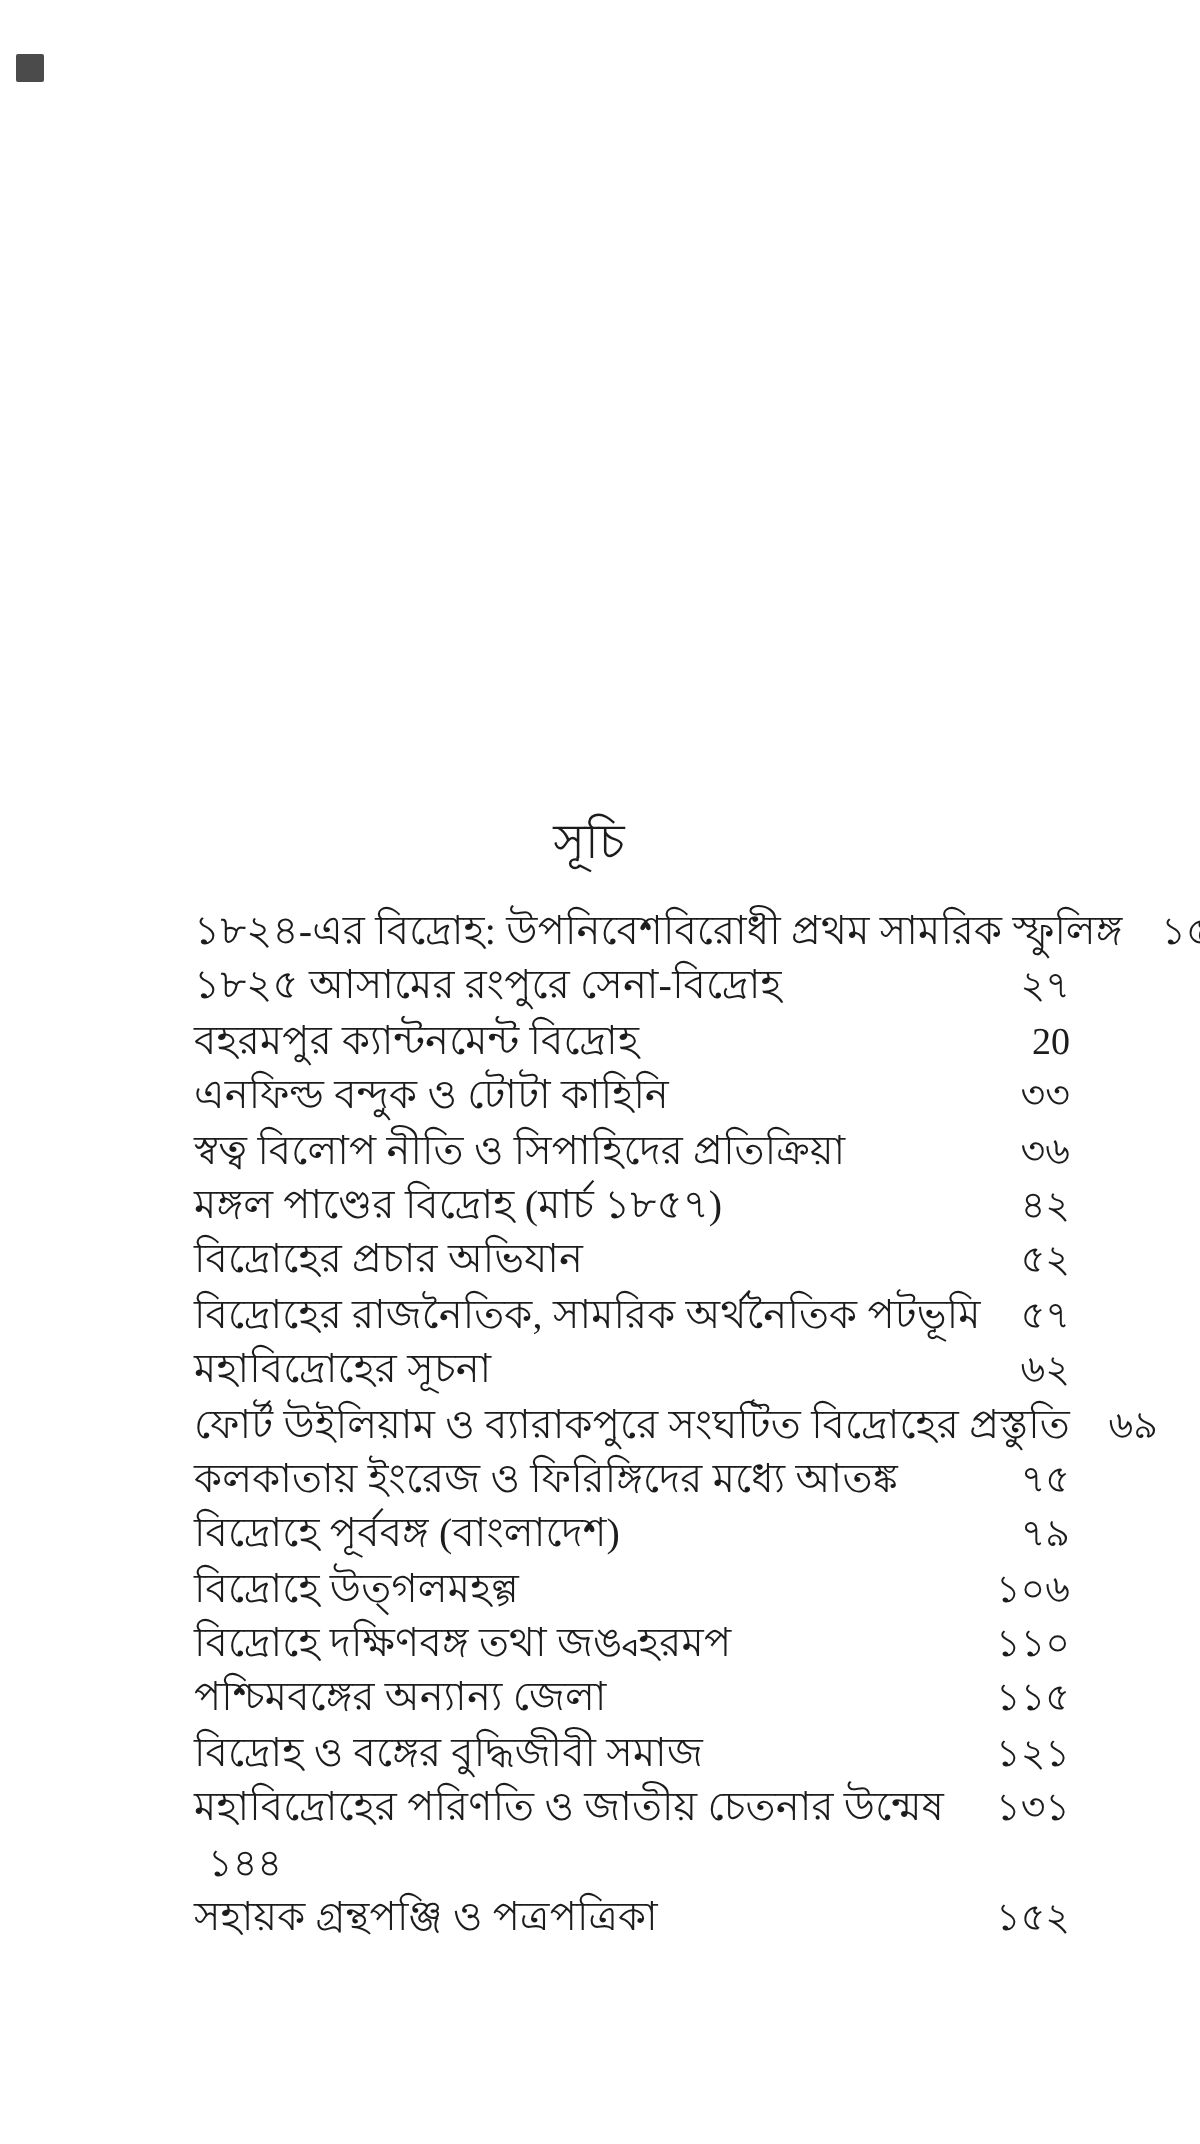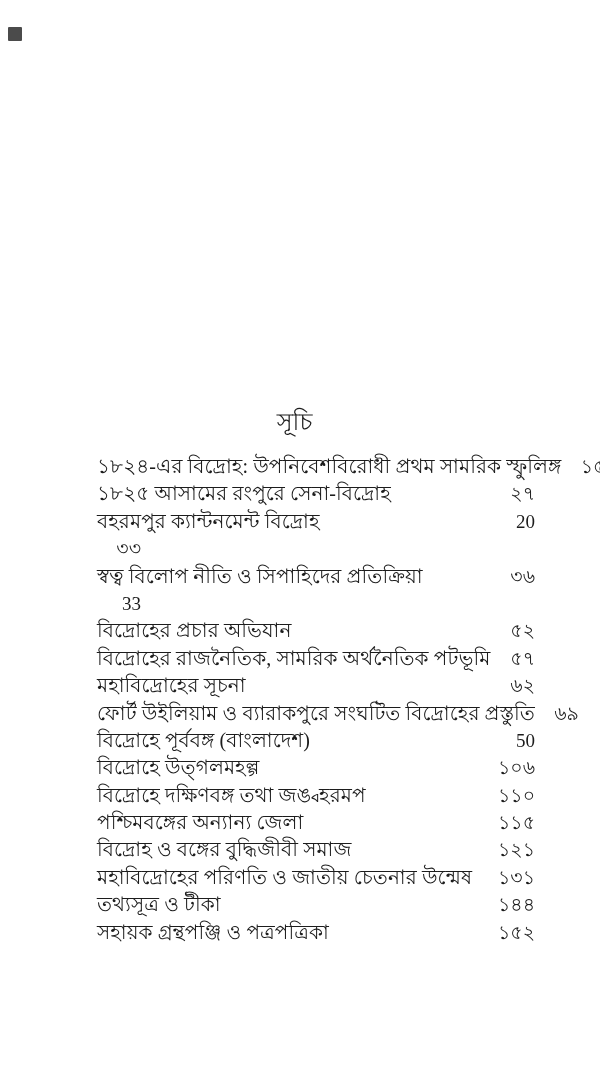--- a/index.html
+++ b/index.html
@@ -82,48 +82,54 @@
         </div>
         <div class="toc-row">
           <span class="toc-title">১৮২৫ আসামের রংপুরে সেনা-বিদ্রোহ</span>
           <span class="toc-page">২৭</span>
         </div>
         <div class="toc-row">
           <span class="toc-title">বহরমপুর ক্যান্টনমেন্ট বিদ্রোহ</span>
           <span class="toc-page">20</span>
         </div>
         <div class="toc-row">
+          <span class="toc-title">এনফিল্ড বন্দুক ও টোটা কাহিনি</span>
           <span class="toc-page">৩৩</span>
         </div>
         <div class="toc-row">
           <span class="toc-title">স্বত্ব বিলোপ নীতি ও সিপাহিদের প্রতিক্রিয়া</span>
           <span class="toc-page">৩৬</span>
         </div>
         <div class="toc-row">
-          <span class="toc-page">33</span>
+          <span class="toc-title">মঙ্গল পাণ্ডের বিদ্রোহ (মার্চ ১৮৫৭)</span>
+          <span class="toc-page">৪২</span>
         </div>
         <div class="toc-row">
           <span class="toc-title">বিদ্রোহের প্রচার অভিযান</span>
           <span class="toc-page">৫২</span>
         </div>
         <div class="toc-row">
           <span class="toc-title">বিদ্রোহের রাজনৈতিক, সামরিক অর্থনৈতিক পটভূমি</span>
           <span class="toc-page">৫৭</span>
         </div>
         <div class="toc-row">
           <span class="toc-title">মহাবিদ্রোহের সূচনা</span>
           <span class="toc-page">৬২</span>
         </div>
         <div class="toc-row">
           <span class="toc-title">ফোর্ট উইলিয়াম ও ব্যারাকপুরে সংঘটিত বিদ্রোহের প্রস্তুতি</span>
           <span class="toc-page">৬৯</span>
         </div>
         <div class="toc-row">
+          <span class="toc-title">কলকাতায় ইংরেজ ও ফিরিঙ্গিদের মধ্যে আতঙ্ক</span>
+          <span class="toc-page">৭৫</span>
+        </div>
+        <div class="toc-row">
           <span class="toc-title">বিদ্রোহে পূর্ববঙ্গ (বাংলাদেশ)</span>
-          <span class="toc-page">50</span>
+          <span class="toc-page">৭৯</span>
         </div>
         <div class="toc-row">
           <span class="toc-title">বিদ্রোহে উত্গলমহল্গ</span>
           <span class="toc-page">১০৬</span>
         </div>
         <div class="toc-row">
           <span class="toc-title">বিদ্রোহে দক্ষিণবঙ্গ তথা জঙ্বহরমপ</span>
           <span class="toc-page">১১০</span>
         </div>
         <div class="toc-row">
@@ -132,21 +138,20 @@
         </div>
         <div class="toc-row">
           <span class="toc-title">বিদ্রোহ ও বঙ্গের বুদ্ধিজীবী সমাজ</span>
           <span class="toc-page">১২১</span>
         </div>
         <div class="toc-row">
           <span class="toc-title">মহাবিদ্রোহের পরিণতি ও জাতীয় চেতনার উন্মেষ</span>
           <span class="toc-page">১৩১</span>
         </div>
         <div class="toc-row">
-          <span class="toc-title">তথ্যসূত্র ও টীকা</span>
           <span class="toc-page">১৪৪</span>
         </div>
         <div class="toc-row">
           <span class="toc-title">সহায়ক গ্রন্থপঞ্জি ও পত্রপত্রিকা</span>
           <span class="toc-page">১৫২</span>
         </div>
       </div>
   </div>
 </div>
 

